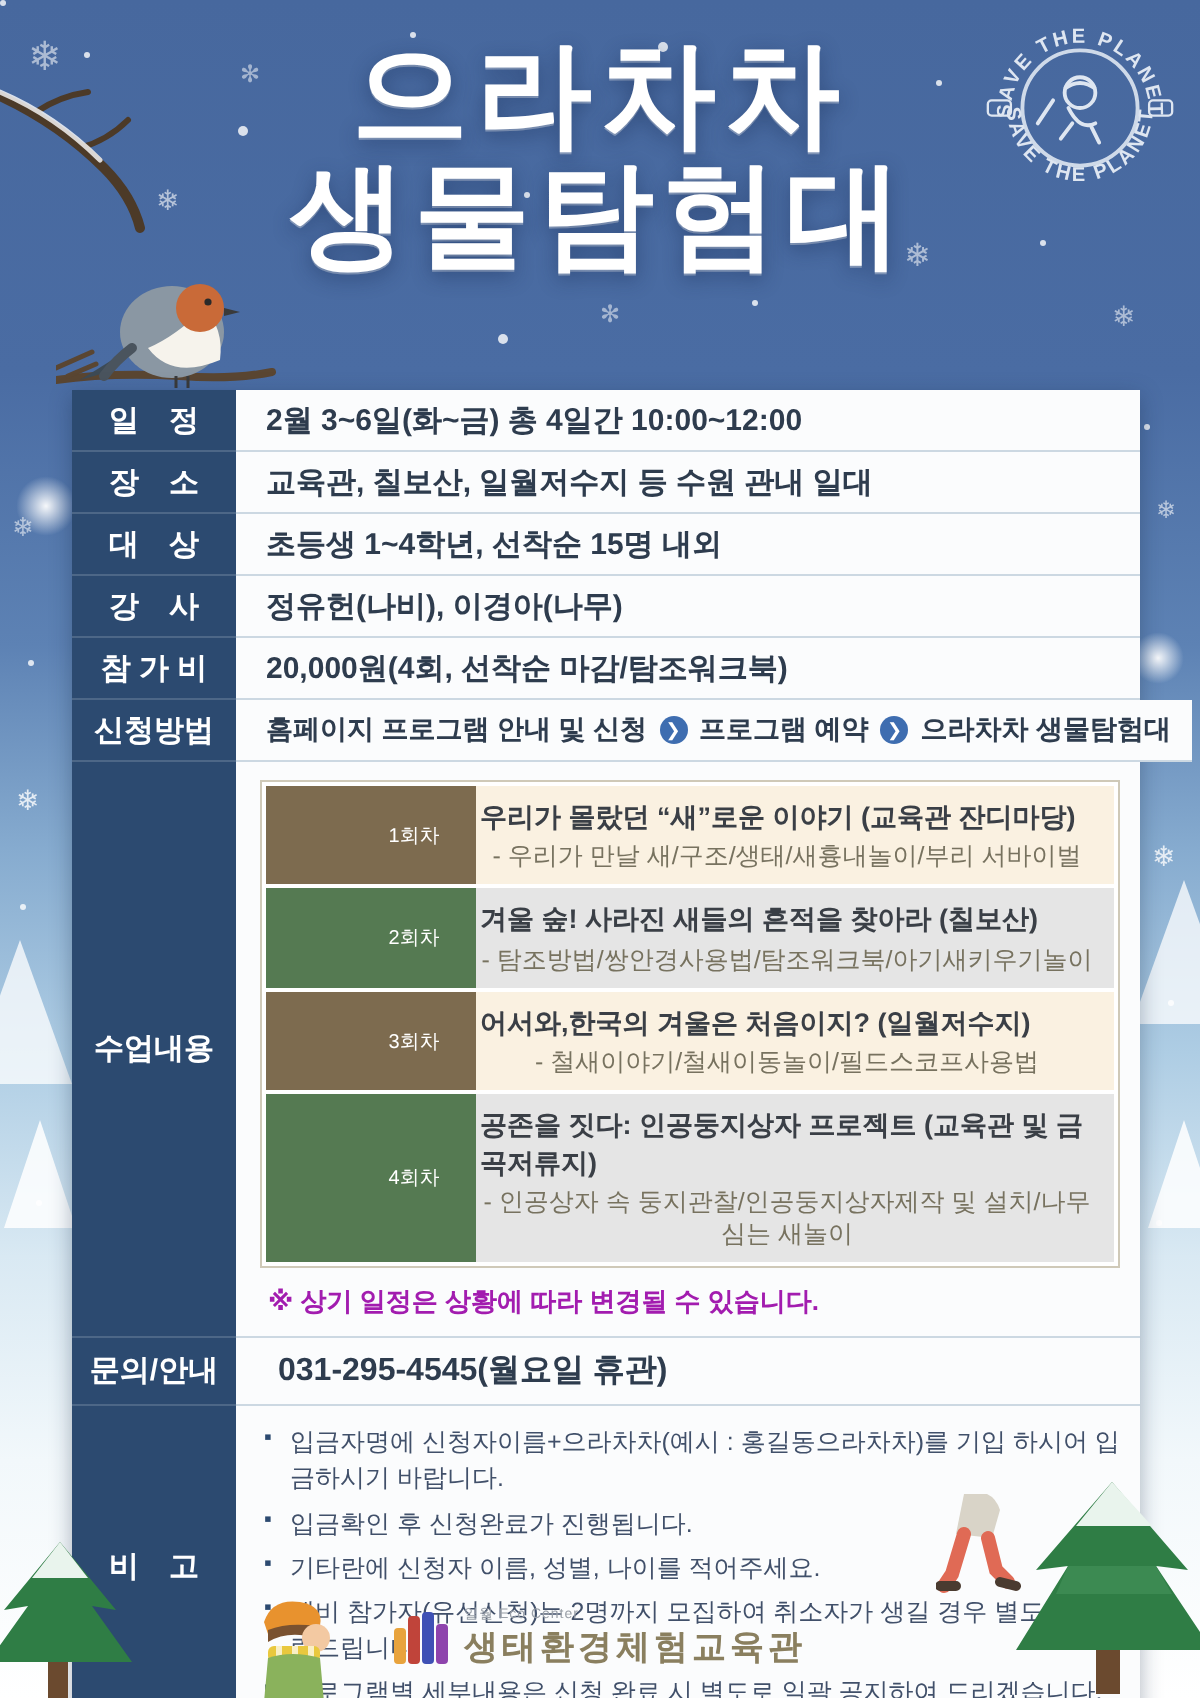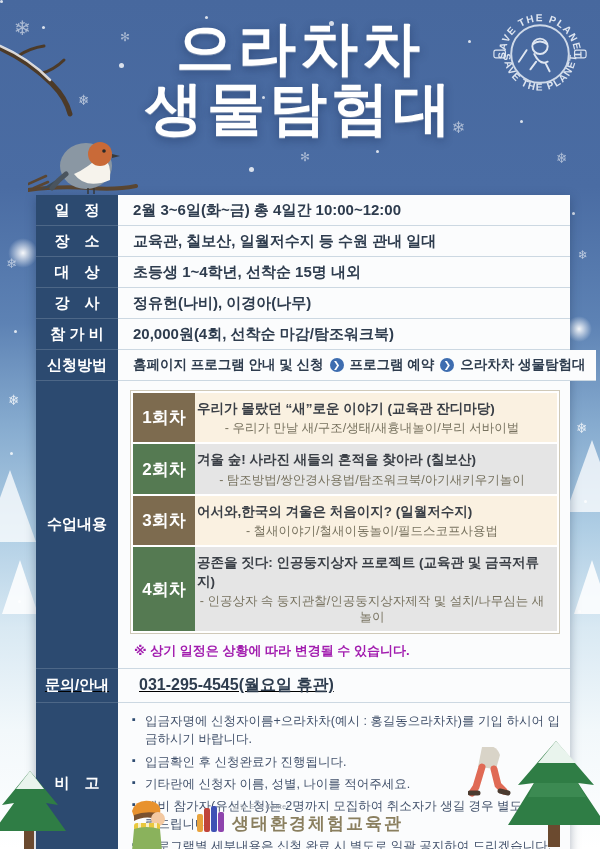--- a/index.html
+++ b/index.html
@@ -32,31 +32,31 @@
   
   .table{position:absolute;left:36px;top:195px;width:534px;box-shadow:0 3px 10px rgba(20,40,70,.35);}
   .row{display:flex;align-items:stretch;}
   .cell-label{flex:0 0 82px;background:#2c4a70;color:#ffffff;display:flex;align-items:center;justify-content:center;
     font-size:15px;font-weight:bold;border-bottom:1px solid rgba(255,255,255,.16);}
   .row:last-child .cell-label{border-bottom:none;}
   .cell-value{flex:1;background:#fbfcfd;color:#2e3c4e;display:flex;align-items:center;
     padding:0 10px 0 15px;font-size:15px;font-weight:bold;border-bottom:1px solid #ccd8e2;}
   .row:last-child .cell-value{border-bottom:none;}
   .row.h31{height:31px;}
-  .row.h34{height:34px;text-decoration:underline;}
+  .row.h34{height:34px;}
   .steps{display:flex;align-items:center;gap:6px;font-size:13.5px;flex-wrap:nowrap;white-space:nowrap;}
   .step-arrow{display:inline-flex;align-items:center;justify-content:center;width:14px;height:14px;border-radius:50%;
     background:#3e6db0;color:#fff;font-size:9px;flex:0 0 auto;}
   .step-arrow::after{content:"❯";line-height:1;}
   
   .cur-value{display:block;padding:9px 10px 6px 12px;}
   .cur-box{border:1px solid #cfc9b8;background:#ffffff;padding:2px;}
   .ses{display:flex;margin-bottom:2px;}
   .ses:last-child{margin-bottom:0;}
-  .ses-no{flex:0 0 62px;display:flex;align-items:center;justify-content:center;color:#fff;font-size:17px;font-weight:bold;}
+  .ses-no{flex:0 0 62px;display:flex;align-items:center;justify-content:center;color:#fff;font-size:10px;font-weight:normal;padding-left:43px;}
   .ses.brown .ses-no{background:#7d6b4f;}
   .ses.green .ses-no{background:#557a52;}
   .ses-body{flex:1;padding:7px 10px 6px 2px;}
   .ses.brown .ses-body{background:#faf1e1;}
   .ses.green .ses-body{background:#e5e5e5;}
   .ses-title{font-size:13.5px;font-weight:bold;color:#3a3f46;line-height:1.35;}
   .ses-detail{font-size:12.5px;color:#77725f;font-weight:normal;margin-top:2px;line-height:1.3;text-align:center;}
   .cur-note{margin:8px 2px 2px 4px;font-size:13px;font-weight:bold;color:#a21caf;}
   .contact-value{font-size:16px;padding-left:21px;}
   

